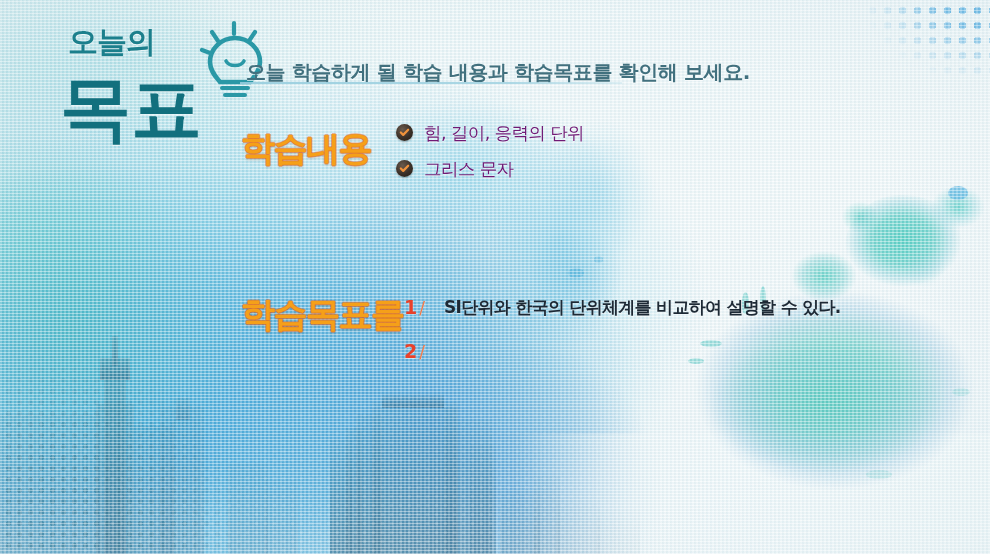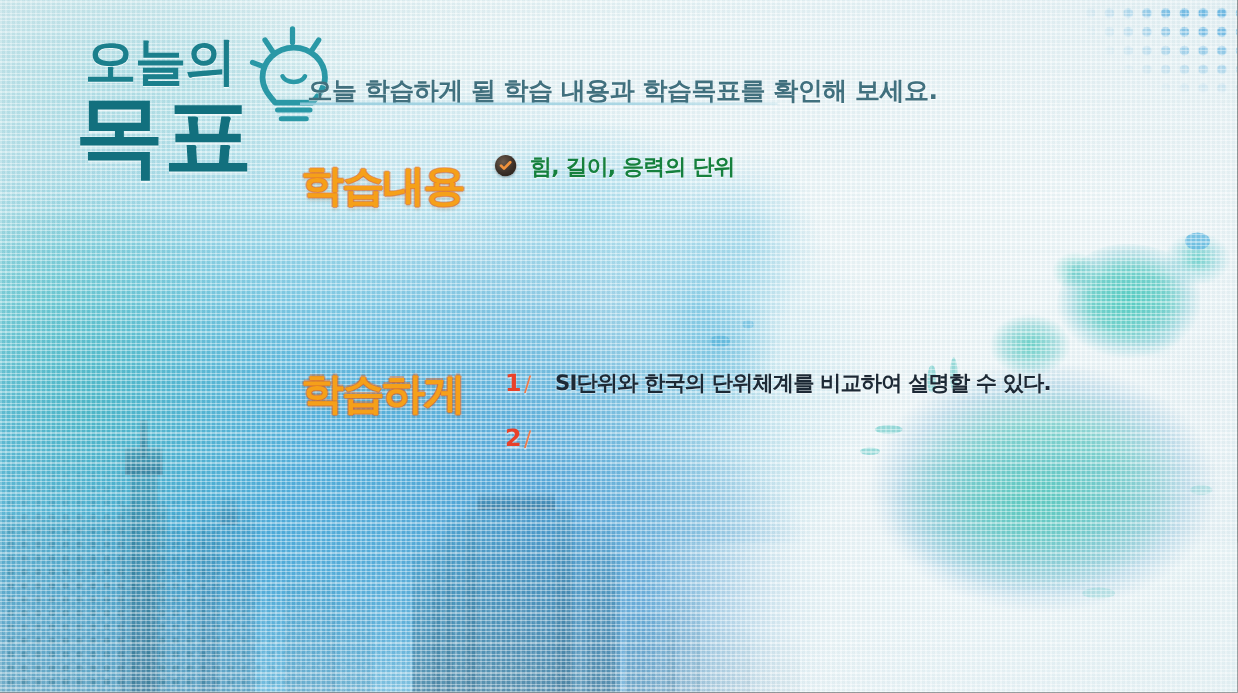--- a/index.html
+++ b/index.html
@@ -164,21 +164,21 @@
   
   #bottom-fade{
     position:absolute;left:0;right:0;bottom:0;height:120px;
     background:linear-gradient(90deg, rgba(235,246,248,0) 0%, rgba(235,246,248,0) 52%, rgba(238,247,249,.55) 64%, rgba(240,248,250,.95) 78%, rgba(241,249,250,1) 100%);
   }
 
   
   #logo{position:absolute;left:58px;top:14px;width:200px;height:120px;}
   #logo-line1{
     position:absolute;left:10px;top:8px;
-    font-size:41px;font-weight:bold;color:#1b7f8c;
+    font-size:30px;font-weight:bold;color:#1b7f8c;
     letter-spacing:-1px;white-space:nowrap;
     text-shadow:0 1px 0 rgba(255,255,255,.7);
   }
   #logo-line2{
     position:absolute;left:2px;top:48px;
     font-size:71px;font-weight:bold;color:#12707e;
     letter-spacing:0px;white-space:nowrap;
     text-shadow:0 1px 0 rgba(255,255,255,.6);
   }
   #bulb{position:absolute;left:138px;top:6px;width:78px;height:84px;}
@@ -216,21 +216,21 @@
   .content-item{display:flex;align-items:center;height:29px;margin-bottom:7px;}
   .bullet-icon{
     width:17px;height:17px;border-radius:50%;
     background:radial-gradient(circle at 38% 32%, #6b5a4c 0%, #3a2f27 55%, #241c16 100%);
     box-shadow:0 1px 2px rgba(0,0,0,.30);
     display:flex;align-items:center;justify-content:center;
     flex:none;margin-right:11px;
   }
   .bullet-icon svg{display:block;}
   .content-text{
-    font-size:17.5px;font-weight:bold;color:#15803d;
+    font-size:17.5px;font-weight:normal;color:#701a75;
     letter-spacing:-.6px;white-space:nowrap;
     text-shadow:0 1px 0 rgba(255,255,255,.55);
   }
 
   
   #goal-list{position:absolute;left:404px;top:296px;}
   .goal-item{display:flex;align-items:flex-start;margin-bottom:21px;}
   .goal-num{
     flex:none;margin-right:7px;position:relative;
     font-size:19px;font-weight:bold;color:#e8412a;
@@ -370,24 +370,32 @@
 
     <div class="content-item">
       <span class="bullet-icon">
         <svg width="11" height="11" viewBox="0 0 12 12">
           <path d="M2 6 L4.6 8.6 L10 3" fill="none" stroke="#f0923c" stroke-width="2.4" stroke-linecap="round" stroke-linejoin="round"></path>
         </svg>
       </span>
       <span class="content-text">힘, 길이, 응력의 단위</span>
     </div>
 
+    <div class="content-item">
+      <span class="bullet-icon">
+        <svg width="11" height="11" viewBox="0 0 12 12">
+          <path d="M2 6 L4.6 8.6 L10 3" fill="none" stroke="#f0923c" stroke-width="2.4" stroke-linecap="round" stroke-linejoin="round"></path>
+        </svg>
+      </span>
+      <span class="content-text">그리스 문자</span>
+    </div>
 
   </div>
 
-  <div class="sec-heading" id="heading-goal">학습하게</div>
+  <div class="sec-heading" id="heading-goal">학습목표를</div>
 
   <div id="goal-list">
 
     <div class="goal-item">
       <span class="goal-num">
         <span>1</span><span class="goal-slash">/</span>
       </span>
       <span class="goal-text">SI단위와 한국의 단위체계를 비교하여 설명할 수 있다.</span>
     </div>
 

